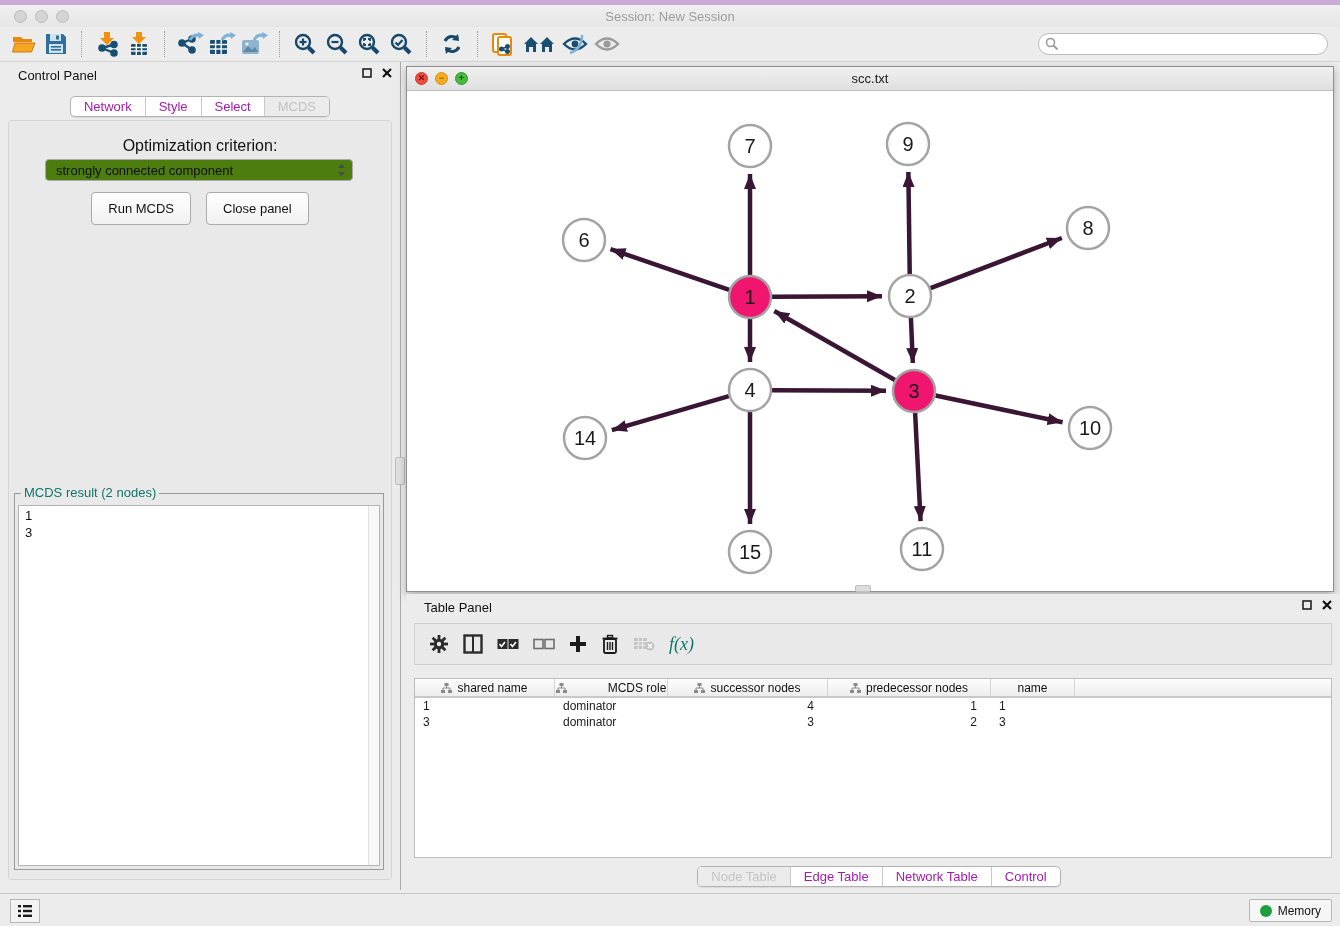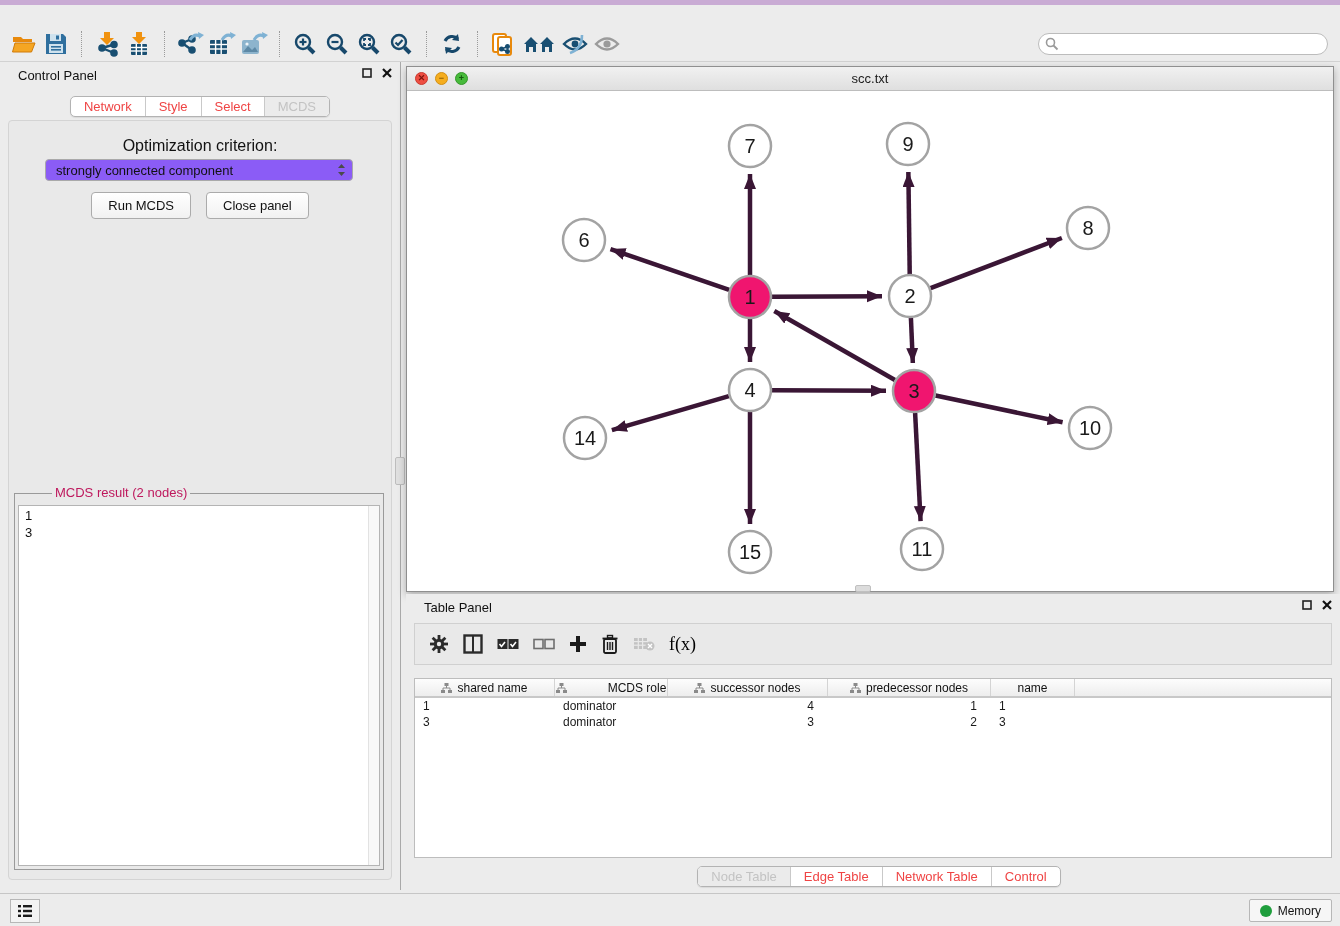--- a/index.html
+++ b/index.html
@@ -36,41 +36,41 @@
 
   
   .control-panel { position:absolute; left:0; top:62px; width:401px; height:828px; background:#ececec;
                    border-right:1px solid #a9a9a9; }
   .panel-header { position:absolute; left:4px; top:0; width:100%; height:26px; display:flex; align-items:flex-start;margin-top:6px; }
   .panel-title { font-size:13px; color:#111; margin-left:14px; }
   .panel-hicons { margin-left:auto; margin-right:12px; display:flex; gap:10px; align-items:center; }
 
   .seg { display:inline-flex; border:1px solid #b3b3b3; border-radius:5px; background:#fff;
          overflow:hidden; height:21px; align-items:stretch; box-shadow:0 1px 1px rgba(0,0,0,0.08);}
-  .seg .tab { padding:1px 13px; font-size:13px; line-height:18px; color:#ef4444; border-left:1px solid #c9c9c9;
+  .seg .tab { padding:1px 13px; font-size:13px; line-height:18px; color:#a21caf; border-left:1px solid #c9c9c9;
               white-space:nowrap; }
   .seg .tab:first-child { border-left:none; }
   .seg .tab.sel-disabled { color:#c3c3c3; background:#ebebeb; }
   .cp-tabs { position:absolute; top:34px; left:0; width:100%; text-align:center; }
 
   .cp-body { position:absolute; left:8px; right:8px; top:58px; bottom:10px; background:#e9e9e9;
              border:1px solid #d4d4d4; border-radius:4px; }
   .opt-label { position:absolute; top:16px; left:0; width:100%; text-align:center; font-size:16px; color:#111; }
-  .dropdown { position:absolute; top:38px; left:36px; right:38px; height:22px; background:#8b5cf6;
+  .dropdown { position:absolute; top:38px; left:36px; right:38px; height:22px; background:#4d7c0f;
               border:1px solid #a9a9a9; border-radius:4px; display:flex; align-items:center;
               font-size:13px; color:#111; padding-left:10px; }
   .dd-stepper { margin-left:auto; margin-right:6px; }
   .btn-row { position:absolute; top:71px; left:0; width:100%; display:flex; justify-content:center; gap:15px; }
-  .push-btn { height:27px; padding:0 16px; background:linear-gradient(#ffffff,#f1f1f1);
+  .push-btn { height:33px; padding:0 16px; background:linear-gradient(#ffffff,#f1f1f1);
               border:1px solid #ababab; border-radius:4px; font-size:13px; color:#111;
               display:flex; align-items:center; }
 
   .result-group { position:absolute; left:5px; right:7px; top:372px; bottom:9px; border:1px solid #9a9a9a; }
   .result-legend { position:absolute; top:-9px; left:6px; background:#e9e9e9; padding:0 3px;
-                   font-size:13px; color:#be185d;margin-left:31px; }
+                   font-size:13px; color:#0f766e; }
   .result-text { position:absolute; left:3px; top:11px; right:3px; bottom:3px; background:#fff;
                  border:1px solid #b4b4b4; font-size:13px; line-height:17px; color:#111;
                  padding:1px 6px; white-space:pre; overflow:hidden; }
   .result-scroll { position:absolute; right:4px; top:12px; bottom:4px; width:11px; background:#f8f8f8;
                    border-left:1px solid #e2e2e2; }
 
   .v-grip { position:absolute; left:395px; top:457px; width:10px; height:28px; background:#e0e0e0;
             border:1px solid #bdbdbd; border-radius:2px; }
   .h-grip { position:absolute; left:855px; top:585px; width:16px; height:7px; background:#dcdcdc;
             border:1px solid #c0c0c0; border-radius:2px; }
@@ -88,40 +88,48 @@
   .nf-yellow { background:#f5ad1e; border:1px solid #d28f14; color:#8a5c06; }
   .nf-green { background:#47ba3b; border:1px solid #35972b; color:#14590e; }
   .nf-title { position:absolute; left:0; right:0; text-align:center; font-size:13px; color:#1a1a1a; }
   .nf-canvas { position:absolute; left:0; top:24px; width:926px; height:500px; background:#fff; }
 
   
   .table-panel { position:absolute; left:406px; top:594px; width:934px; height:296px; background:#ececec; }
   .tp-toolbar { position:absolute; left:8px; right:8px; top:29px; height:42px; background:#e9e9e9;
                 border:1px solid #d0d0d0; display:flex; align-items:center; gap:14px; padding-left:14px; }
   .tp-icon { display:flex; align-items:center; justify-content:center; }
-  .fx-label { font-family:"Liberation Serif", serif; font-size:18px; color:#000000; }
+  .fx-label { font-family:"Liberation Serif", serif; font-style:italic; font-size:18px; color:#0f766e; }
   .tp-table { position:absolute; left:8px; right:8px; top:76px; height:180px; background:#fff;
               border:1px solid #bdbdbd; overflow:hidden;margin-top:8px; }
   .tbl-header { display:flex; height:19px; background:linear-gradient(#fdfdfd,#ededed);
                 border-bottom:2px solid #c8c8c8; }
   .tbl-hcell { display:flex; align-items:center; justify-content:center; gap:5px; font-size:12px;
                color:#111; border-right:1px solid #d4d4d4; }
   .tbl-row { display:flex; height:16px; align-items:center; font-size:12px; color:#1a1a1a; }
   .cell { padding:0 8px; white-space:nowrap; overflow:hidden; }
   .cell.num { text-align:right; padding-right:14px; }
   .tp-tabs { position:absolute; top:272px; left:6px; width:100%; text-align:center; }
 
   svg { display:block; }
 </style>
 </head>
 <body>
 
 <div class="screen">
 
   <div class="desktop-strip"></div>
+  <div class="titlebar">
+    <div class="lights">
+      <div class="light"></div>
+      <div class="light"></div>
+      <div class="light"></div>
+    </div>
+    <div class="win-title">Session: New Session</div>
+  </div>
 
   <div class="toolbar">
 
     <div class="icon-btn">
       <span>
           <svg width="26" height="24" viewBox="0 0 26 24">
         <path d="M2 5 h8 l2 2 h9 v3 H2 z" fill="#e8890c"></path>
         <path d="M4 11 h20 l-3.5 9 H1.5 z" fill="#f5a623" stroke="#d07b08" stroke-width="1"></path>
       </svg>
         </span>

